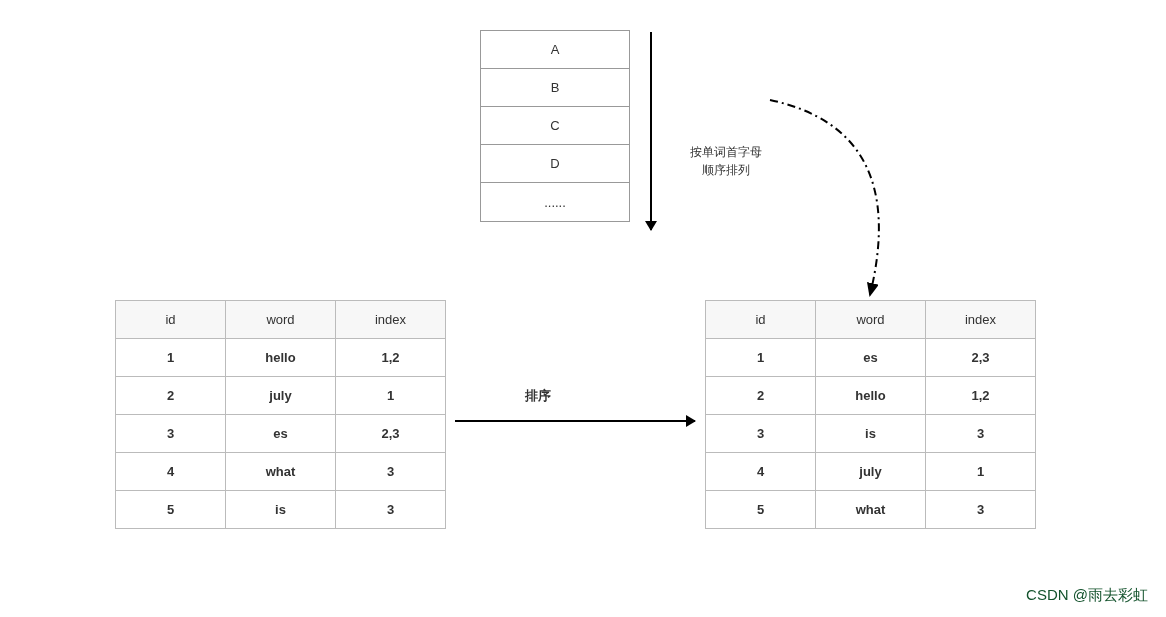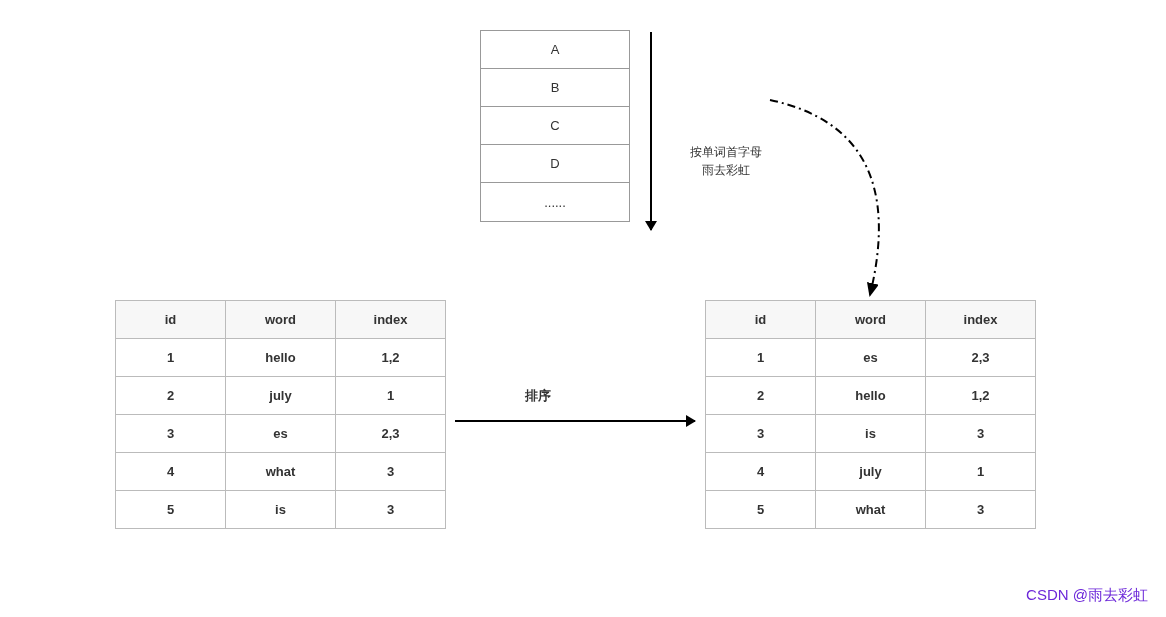--- a/index.html
+++ b/index.html
@@ -34,21 +34,21 @@
   .data-table th, .data-table td {
     border: 1px solid #bbb;
     width: 110px;
     height: 38px;
     text-align: center;
     font-size: 13px;
     font-weight: bold;
   }
   .data-table th {
     background: #f7f7f7;
-    font-weight: bold;
+    font-weight: normal;
   }
   #table-left { left: 115px; top: 300px; }
   #table-right { left: 705px; top: 300px; }
   .arrow-down {
     position: absolute;
     left: 650px;
     top: 32px;
     width: 2px;
     height: 198px;
     background: #000;
@@ -101,40 +101,40 @@
     left: 680px;
     top: 90px;
     width: 260px;
     height: 220px;
     pointer-events: none;
   }
   .watermark {
     position: absolute;
     right: 18px;
     bottom: 12px;
-    color: #6d28d9;
+    color: #14532d;
     font-size: 15px;
   }
 </style>
 </head>
 <body>
 
 <div class="alpha-list">
   <div class="alpha-cell">A</div>
   <div class="alpha-cell">B</div>
   <div class="alpha-cell">C</div>
   <div class="alpha-cell">D</div>
   <div class="alpha-cell">......</div>
 </div>
 
 <div class="arrow-down"></div>
 
 <div class="label-alpha">
   <span>按单词首字母</span><br>
-  <span>雨去彩虹</span>
+  <span>顺序排列</span>
 </div>
 
 <svg class="curve-arrow" viewBox="0 0 260 220">
   <defs>
     <marker id="arrhead" markerWidth="10" markerHeight="10" refX="6" refY="3" orient="auto">
       <path d="M0,0 L7,3 L0,6 Z" fill="#000"></path>
     </marker>
   </defs>
   <path d="M 90 10 Q 230 40 190 205" fill="none" stroke="#000" stroke-width="2" stroke-dasharray="8 4 2 4" marker-end="url(#arrhead)"></path>
 </svg>

